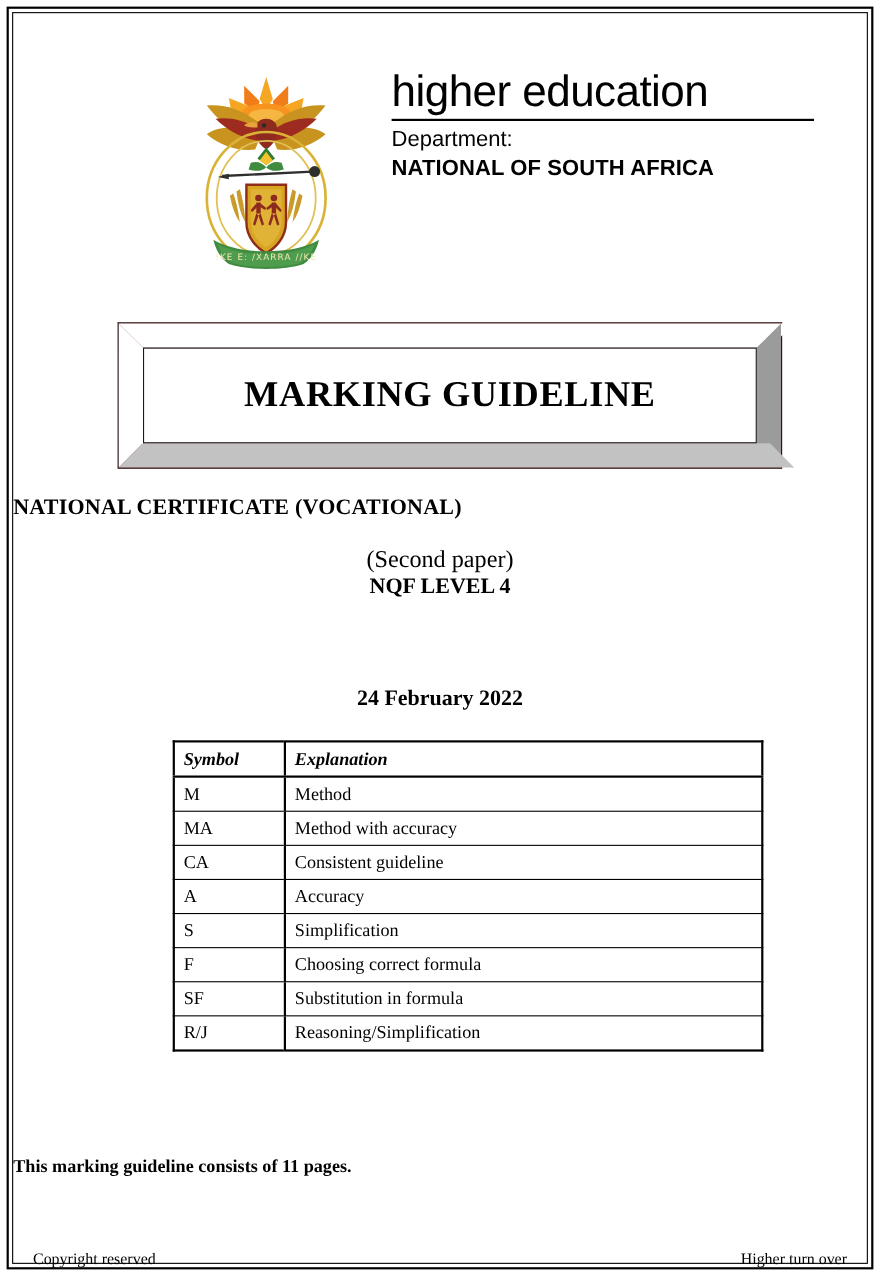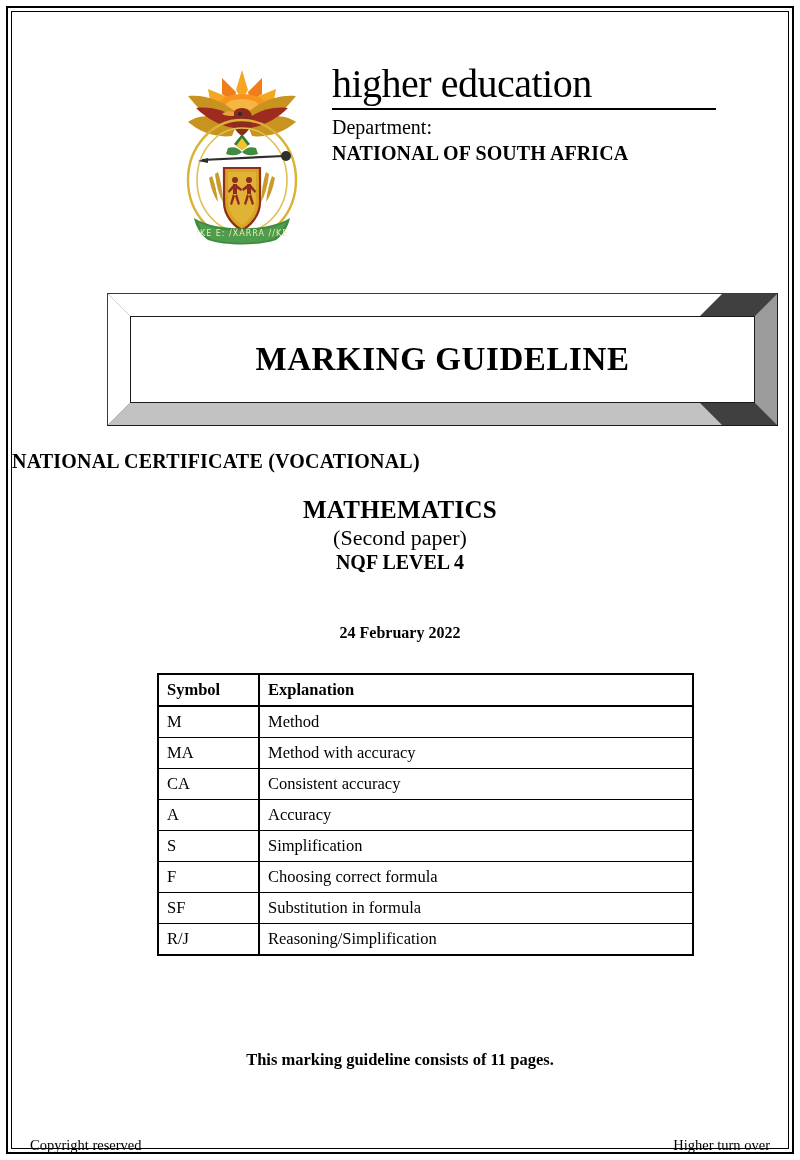--- a/index.html
+++ b/index.html
@@ -51,24 +51,24 @@
     align-items: flex-start;
   }
   .crest {
     width: 140px;
     height: 196px;
     flex: 0 0 140px;
   }
   .crest svg { display: block; }
 
   .dept-block {
-    margin-left: 20px;
+    margin-left: 44px;
     padding-top: 8px;
     width: 400px;
-    font-family: Liberation Serif, serif;
+    font-family: Liberation Sans, sans-serif;
   }
   .heading-line1,
   .heading-line2 {
     font-size: 40px;
     line-height: 0.98;
     letter-spacing: -0.5px;
     font-weight: 400;
     color: #000;
     white-space: nowrap;
   }
@@ -84,25 +84,25 @@
     font-weight: 400;
     white-space: nowrap;
   }
   .dept-sub.bold { font-weight: 700; letter-spacing: 0.1px; }
 
   
   .plate {
     position: absolute;
     left: 95px;
     top: 281px;
-    width: 671px;
+    width: 604px;
     height: 133px;
     box-sizing: border-box;
     border: 1px solid #1a1a1a;
-    background: #404040;
+    background: #7f1d1d;
     
     border-top-color: #3a3a3a;
     border-left-color: #3a3a3a;
   }
   .plate-face {
     position: absolute;
     left: 22px;
     top: 22px;
     right: 22px;
     bottom: 22px;
@@ -184,21 +184,21 @@
     font-size: 20px;
     font-weight: 700;
     line-height: 1.22;
     text-align: center;
   }
   .exam-date {
     position: absolute;
     left: 0; right: 0;
     top: 612px;
     text-align: center;
-    font-size: 16px;
+    font-size: 20px;
     font-weight: 700;
   }
 
   
   .symbol-table-wrap {
     position: absolute;
     left: 145px;
     top: 661px;
     width: 537px;
   }
@@ -218,34 +218,34 @@
     padding: 4px 0 5px 8px;
     font-size: 16.5px;
     text-align: left;
     vertical-align: middle;
     height: 21px;
     box-sizing: content-box;
   }
   table.symbol-table th {
     font-weight: 700;
     border-top: 0;
+    font-style: italic;
   }
   table.symbol-table thead th {
     border-bottom: 2px solid #000;
   }
   table.symbol-table th:first-child,
   table.symbol-table td:first-child { border-left: 0; }
   table.symbol-table tbody tr:first-child td { border-top: 0; }
 
   
   .pages-note {
     position: absolute;
     left: 0; right: 0;
     top: 1038px;
-    text-align: center;
     font-size: 16.5px;
     font-weight: 700;
   }
 
   
   .footer {
     position: absolute;
     left: 18px;
     right: 18px;
     top: 1125px;
@@ -348,21 +348,20 @@
       <div class="bev bev-right"></div>
       <div class="bev bev-bottom"></div>
       <div class="plate-face">
         <div class="plate-title">MARKING GUIDELINE</div>
       </div>
     </div>
 
     <div class="cert-line">NATIONAL CERTIFICATE (VOCATIONAL)</div>
 
     <div class="subject-block">
-      <div class="subject">MATHEMATICS</div>
       <div class="paper">(Second paper)</div>
       <div class="nqf">NQF LEVEL 4</div>
     </div>
 
     <div class="exam-date">24 February 2022</div>
 
     <div class="symbol-table-wrap">
       <table class="symbol-table">
         <colgroup>
               <col class="c-sym">
@@ -378,21 +377,21 @@
           <tr>
             <td>M</td>
             <td>Method</td>
           </tr>
           <tr>
             <td>MA</td>
             <td>Method with accuracy</td>
           </tr>
           <tr>
             <td>CA</td>
-            <td>Consistent accuracy</td>
+            <td>Consistent guideline</td>
           </tr>
           <tr>
             <td>A</td>
             <td>Accuracy</td>
           </tr>
           <tr>
             <td>S</td>
             <td>Simplification</td>
           </tr>
           <tr>

